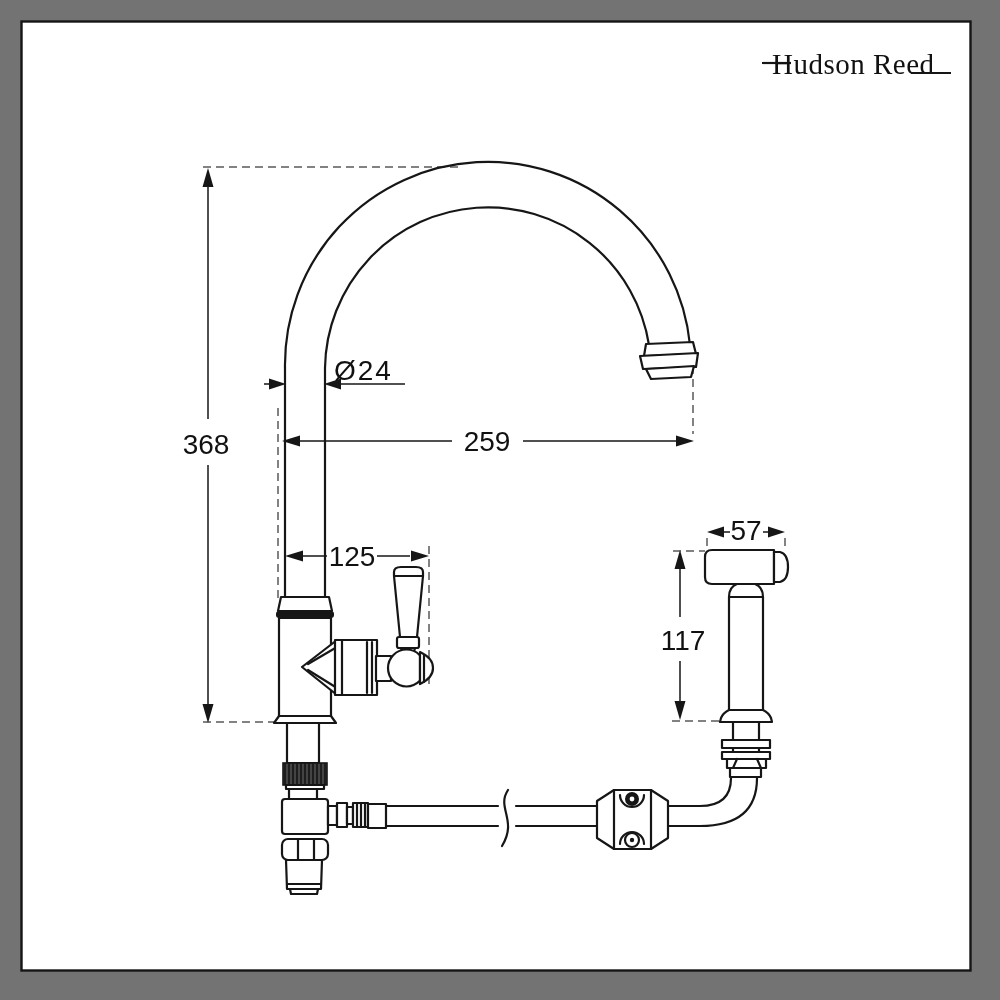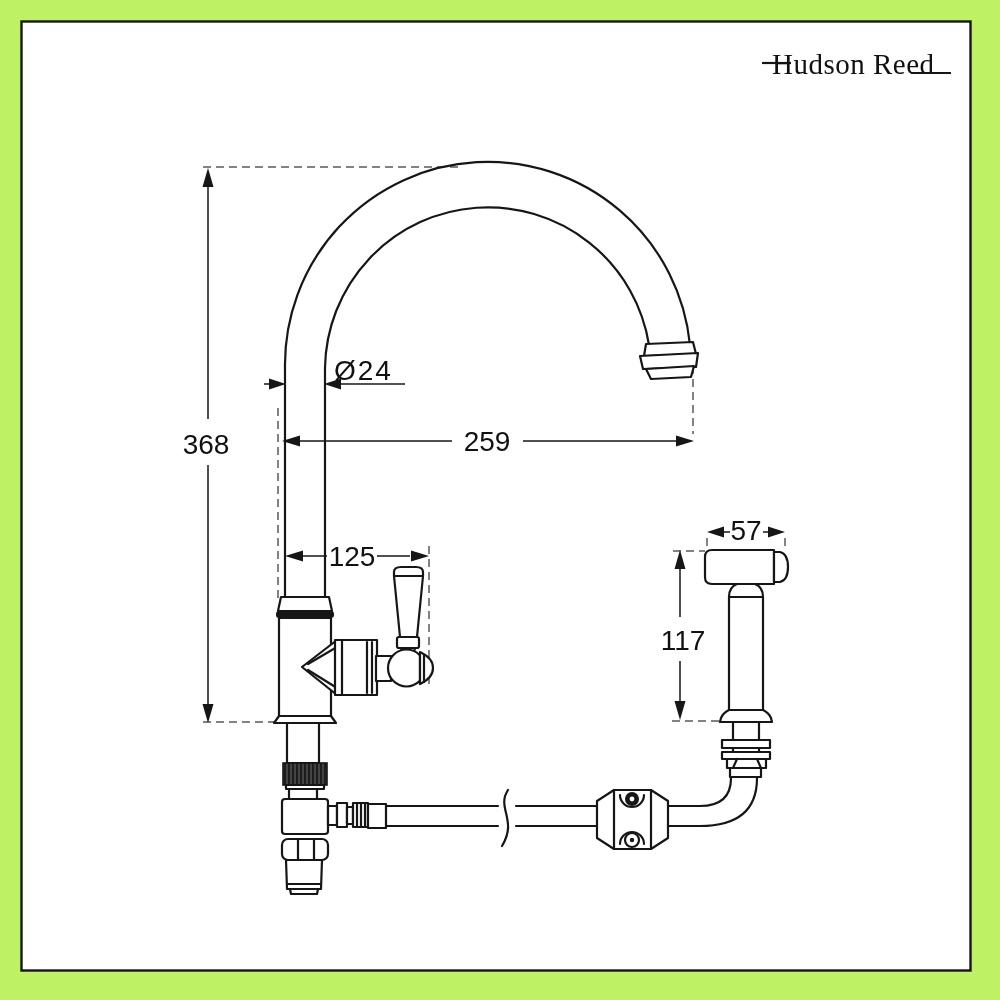--- a/index.html
+++ b/index.html
@@ -1,16 +1,16 @@
 <!DOCTYPE html>
 <html><head>
 <meta charset="utf-8">
 <style>
   html,body{margin:0;padding:0;background:#fff;}
-  .stage{position:relative;width:1000px;height:1000px;background:#bef264;overflow:hidden;
+  .stage{position:relative;width:1000px;height:1000px;background:#737373;overflow:hidden;
          font-family:"Liberation Sans",sans-serif;}
   svg{position:absolute;left:0;top:0;}
   .draw{fill:none;stroke:#161616;stroke-width:2.2;stroke-linejoin:round;stroke-linecap:round;}
   .fillw{fill:#ffffff;stroke:#161616;stroke-width:2.2;stroke-linejoin:round;}
   .dim{stroke:#161616;stroke-width:1.5;fill:none;}
   .dash{stroke:#5a5a5a;stroke-width:1.5;fill:none;stroke-dasharray:8 5;}
   .ah{fill:#161616;stroke:none;}
   .dimtxt{font-family:"Liberation Sans",sans-serif;font-size:28px;fill:#111;text-anchor:middle;}
   .dimtxt.left{text-anchor:start;letter-spacing:2px;}
   .logotxt{font-family:"Liberation Serif",serif;font-size:29px;fill:#111;letter-spacing:0.5px;}

